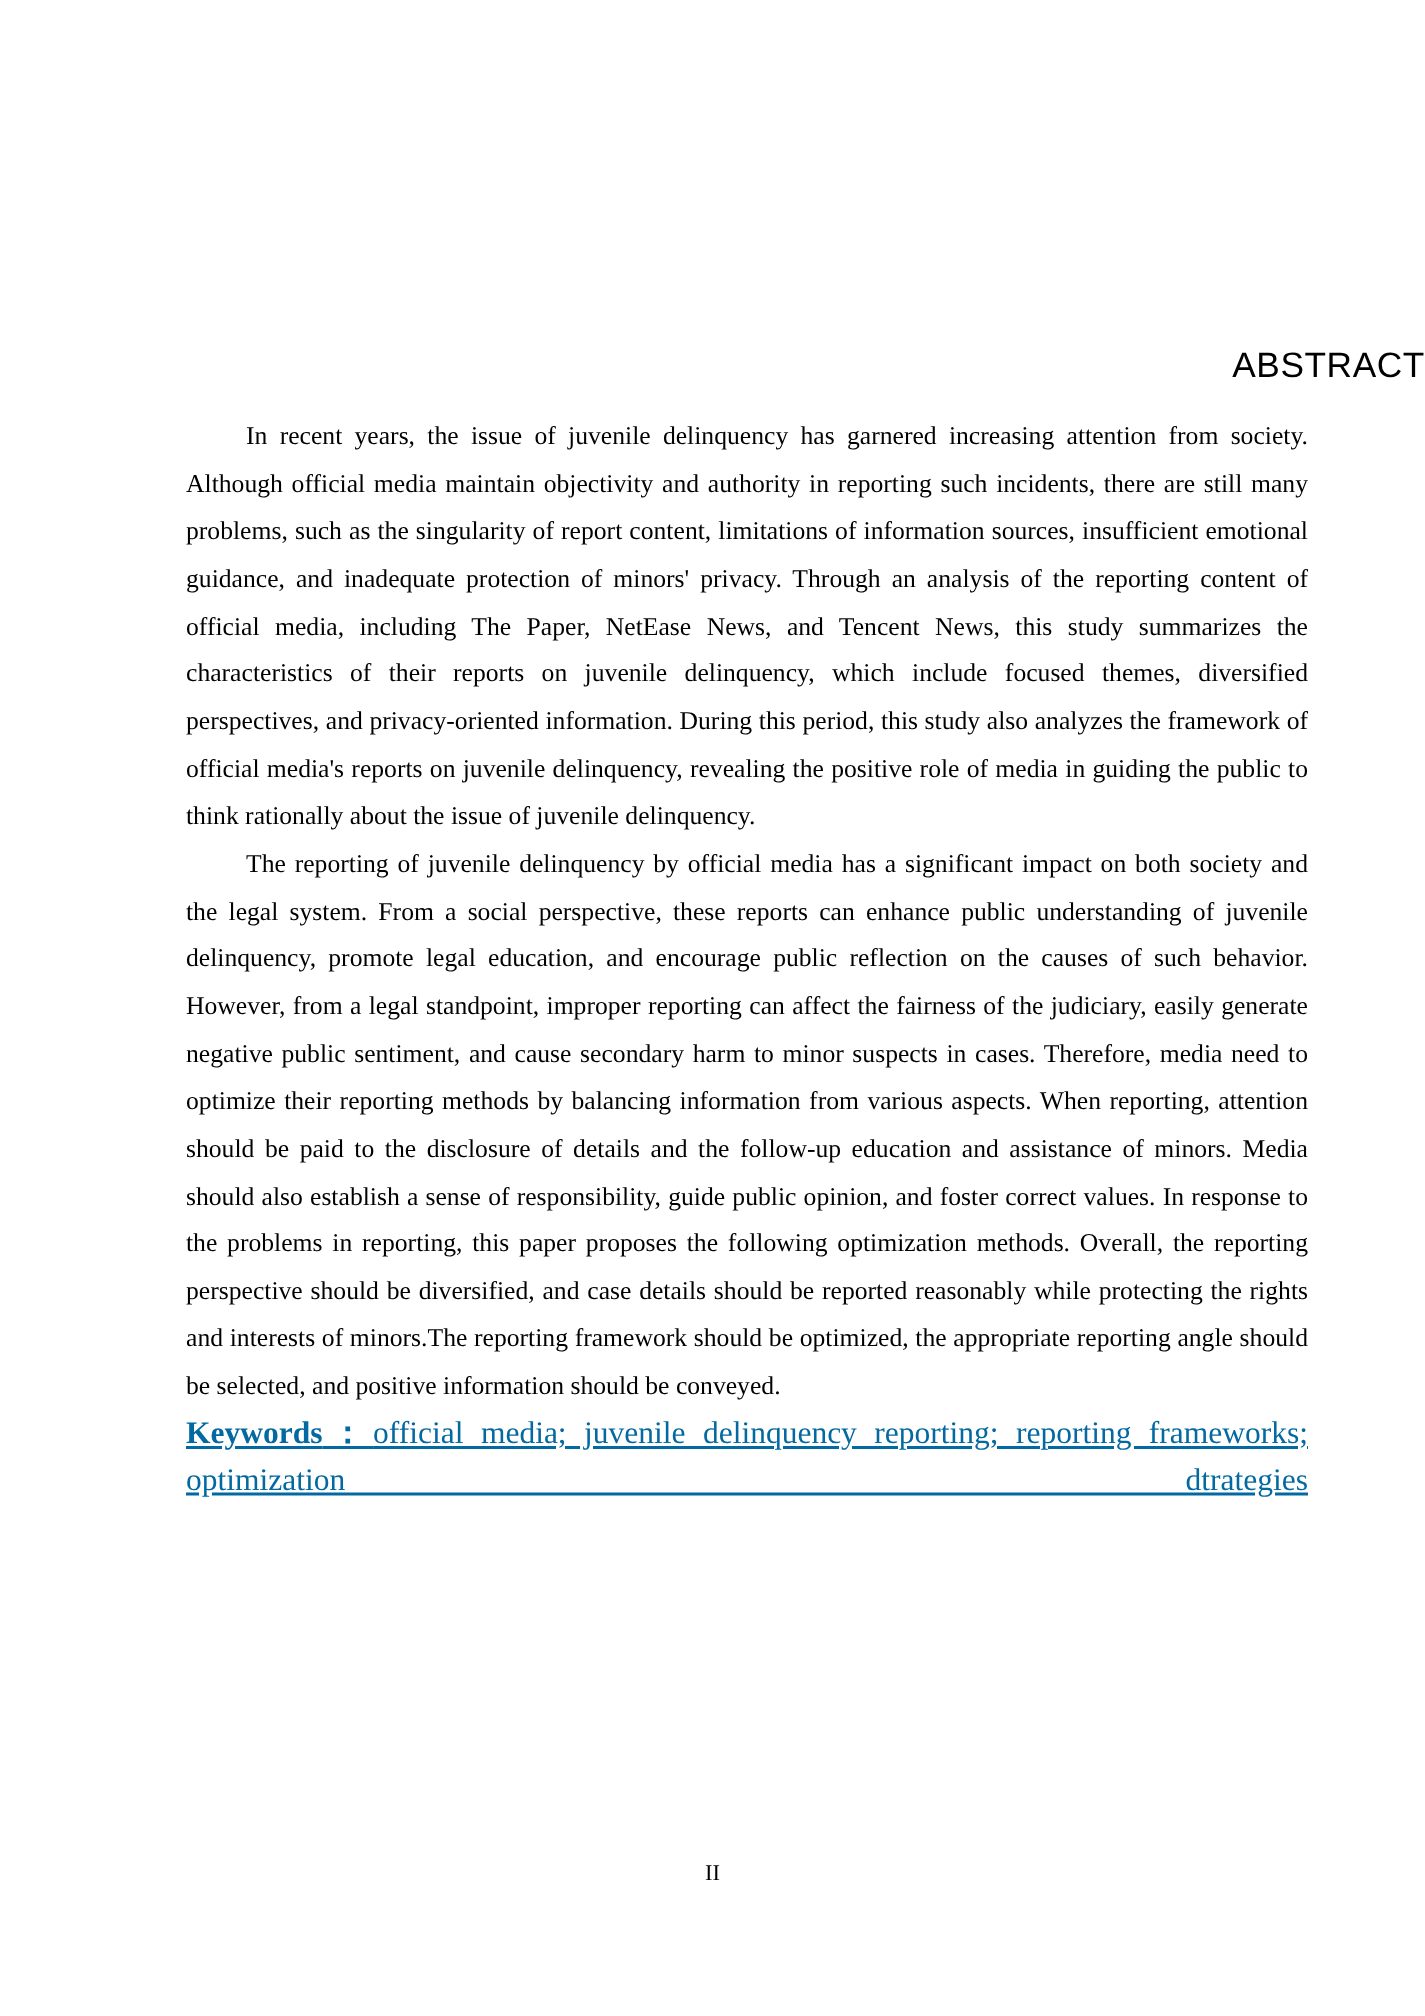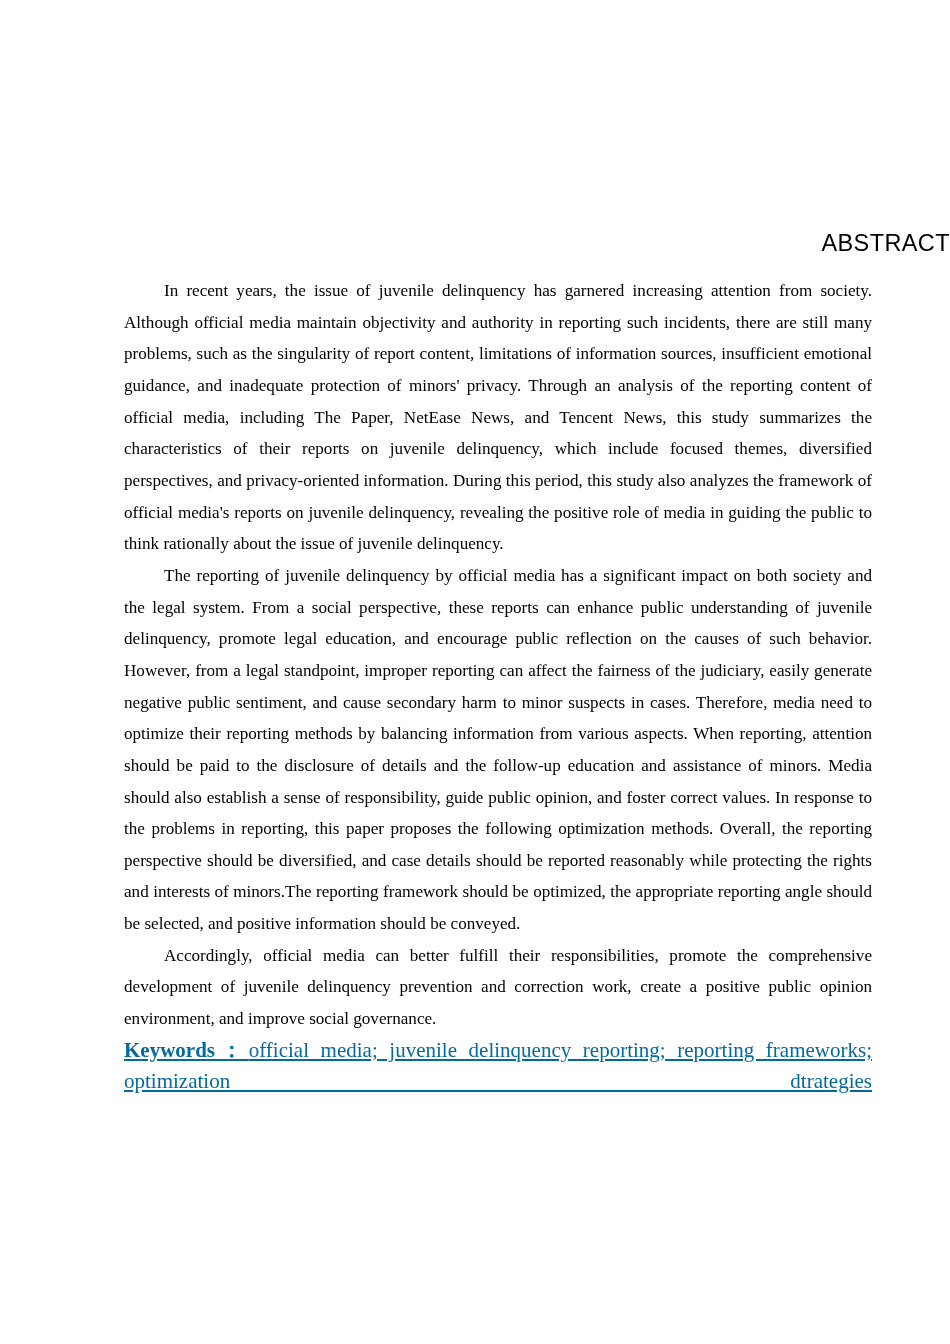--- a/index.html
+++ b/index.html
@@ -113,20 +113,20 @@
 <div class="page">
 
   <div class="doc-title">ABSTRACT</div>
 
   <div class="body-block">
 
     <p class="para">In recent years, the issue of juvenile delinquency has garnered increasing attention from society. Although official media maintain objectivity and authority in reporting such incidents, there are still many problems, such as the singularity of report content, limitations of information sources, insufficient emotional guidance, and inadequate protection of minors' privacy. Through an analysis of the reporting content of official media, including The Paper, NetEase News, and Tencent News, this study summarizes the characteristics of their reports on juvenile delinquency, which include focused themes, diversified perspectives, and privacy-oriented information. During this period, this study also analyzes the framework of official media's reports on juvenile delinquency, revealing the positive role of media in guiding the public to think rationally about the issue of juvenile delinquency.</p>
 
     <p class="para">The reporting of juvenile delinquency by official media has a significant impact on both society and the legal system. From a social perspective, these reports can enhance public understanding of juvenile delinquency, promote legal education, and encourage public reflection on the causes of such behavior. However, from a legal standpoint, improper reporting can affect the fairness of the judiciary, easily generate negative public sentiment, and cause secondary harm to minor suspects in cases. Therefore, media need to optimize their reporting methods by balancing information from various aspects. When reporting, attention should be paid to the disclosure of details and the follow-up education and assistance of minors. Media should also establish a sense of responsibility, guide public opinion, and foster correct values. In response to the problems in reporting, this paper proposes the following optimization methods. Overall, the reporting perspective should be diversified, and case details should be reported reasonably while protecting the rights and interests of minors.The reporting framework should be optimized, the appropriate reporting angle should be selected, and positive information should be conveyed.</p>
 
-    <p class="para">Accordingly, official media can better fulfill their responsibilities, promote the comprehensive development of juvenile delinquency prevention and correction work, create a positive public opinion environment, and improve social governance.</p>
 
     <p class="keywords"><span class="kw-label">Keywords</span><span class="kw-colon">：</span><span class="kw-values">official  media;  juvenile  delinquency  reporting;  reporting  frameworks;  optimization  dtrategies</span></p>
 
   </div>
 
+  <div class="page-number">II</div>
 
 </div>
 
 </body></html>

